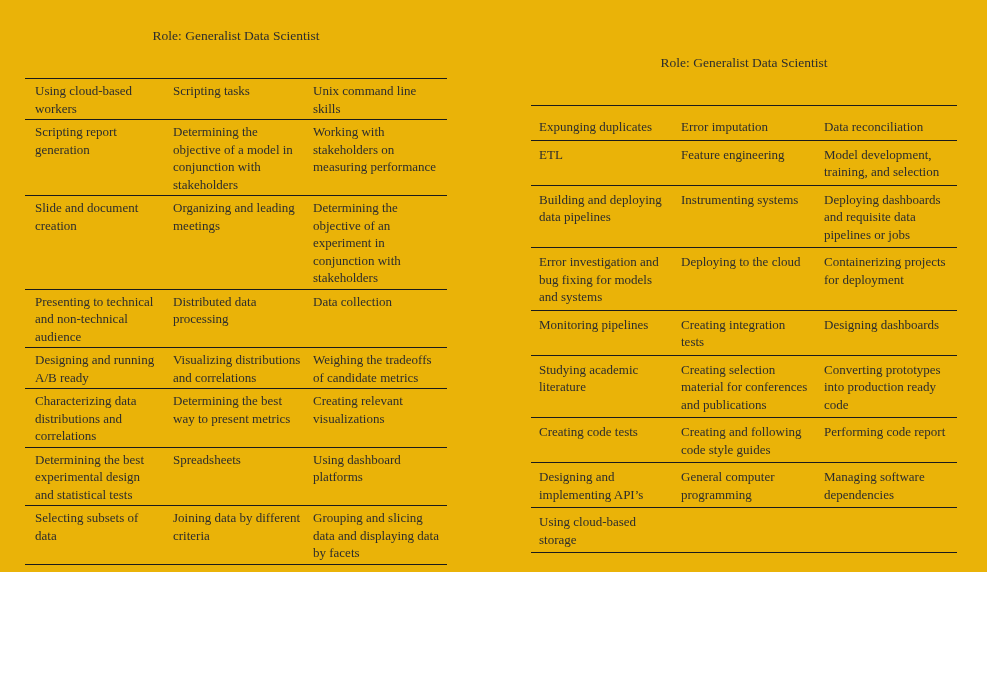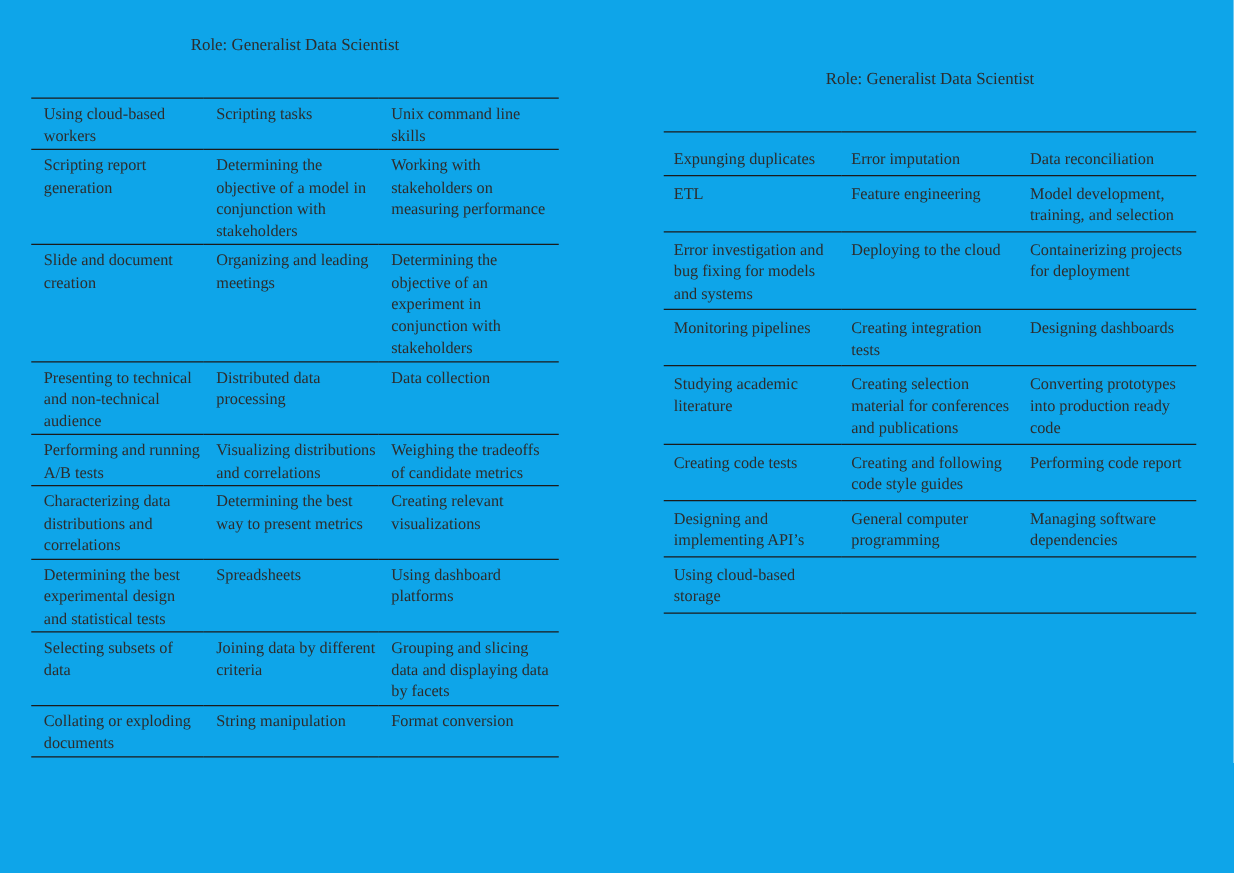--- a/index.html
+++ b/index.html
@@ -5,22 +5,22 @@
   html, body {
     margin: 0;
     padding: 0;
     background: #ffffff;
     font-family: "Liberation Serif", "DejaVu Serif", serif;
     color: #2d2d2d;
   }
   .canvas {
     position: relative;
     width: 987px;
-    height: 698px;
-    background: #0ea5e9;
+    height: 572px;
+    background: #eab308;
     overflow: hidden;
   }
   .page-block { position: absolute; }
   .page-block.left  { left: 25px;  top: 28px; width: 422px; }
   .page-block.right { left: 531px; top: 55px; width: 426px; }
 
   .table-title {
     text-align: center;
     font-size: 13.5px;
     line-height: 16px;
@@ -76,21 +76,21 @@
             <td>Slide and document creation</td>
             <td>Organizing and leading meetings</td>
             <td>Determining the objective of an experiment in conjunction with stakeholders</td>
           </tr>
           <tr>
             <td>Presenting to technical and non-technical audience</td>
             <td>Distributed data processing</td>
             <td>Data collection</td>
           </tr>
           <tr>
-            <td>Performing and running A/B tests</td>
+            <td>Designing and running A/B ready</td>
             <td>Visualizing distributions and correlations</td>
             <td>Weighing the tradeoffs of candidate metrics</td>
           </tr>
           <tr>
             <td>Characterizing data distributions and correlations</td>
             <td>Determining the best way to present metrics</td>
             <td>Creating relevant visualizations</td>
           </tr>
           <tr>
             <td>Determining the best experimental design and statistical tests</td>
@@ -124,20 +124,25 @@
             <td>Expunging duplicates</td>
             <td>Error imputation</td>
             <td>Data reconciliation</td>
           </tr>
           <tr>
             <td>ETL</td>
             <td>Feature engineering</td>
             <td>Model development, training, and selection</td>
           </tr>
           <tr>
+            <td>Building and deploying data pipelines</td>
+            <td>Instrumenting systems</td>
+            <td>Deploying dashboards and requisite data pipelines or jobs</td>
+          </tr>
+          <tr>
             <td>Error investigation and bug fixing for models and systems</td>
             <td>Deploying to the cloud</td>
             <td>Containerizing projects for deployment</td>
           </tr>
           <tr>
             <td>Monitoring pipelines</td>
             <td>Creating integration tests</td>
             <td>Designing dashboards</td>
           </tr>
           <tr>

